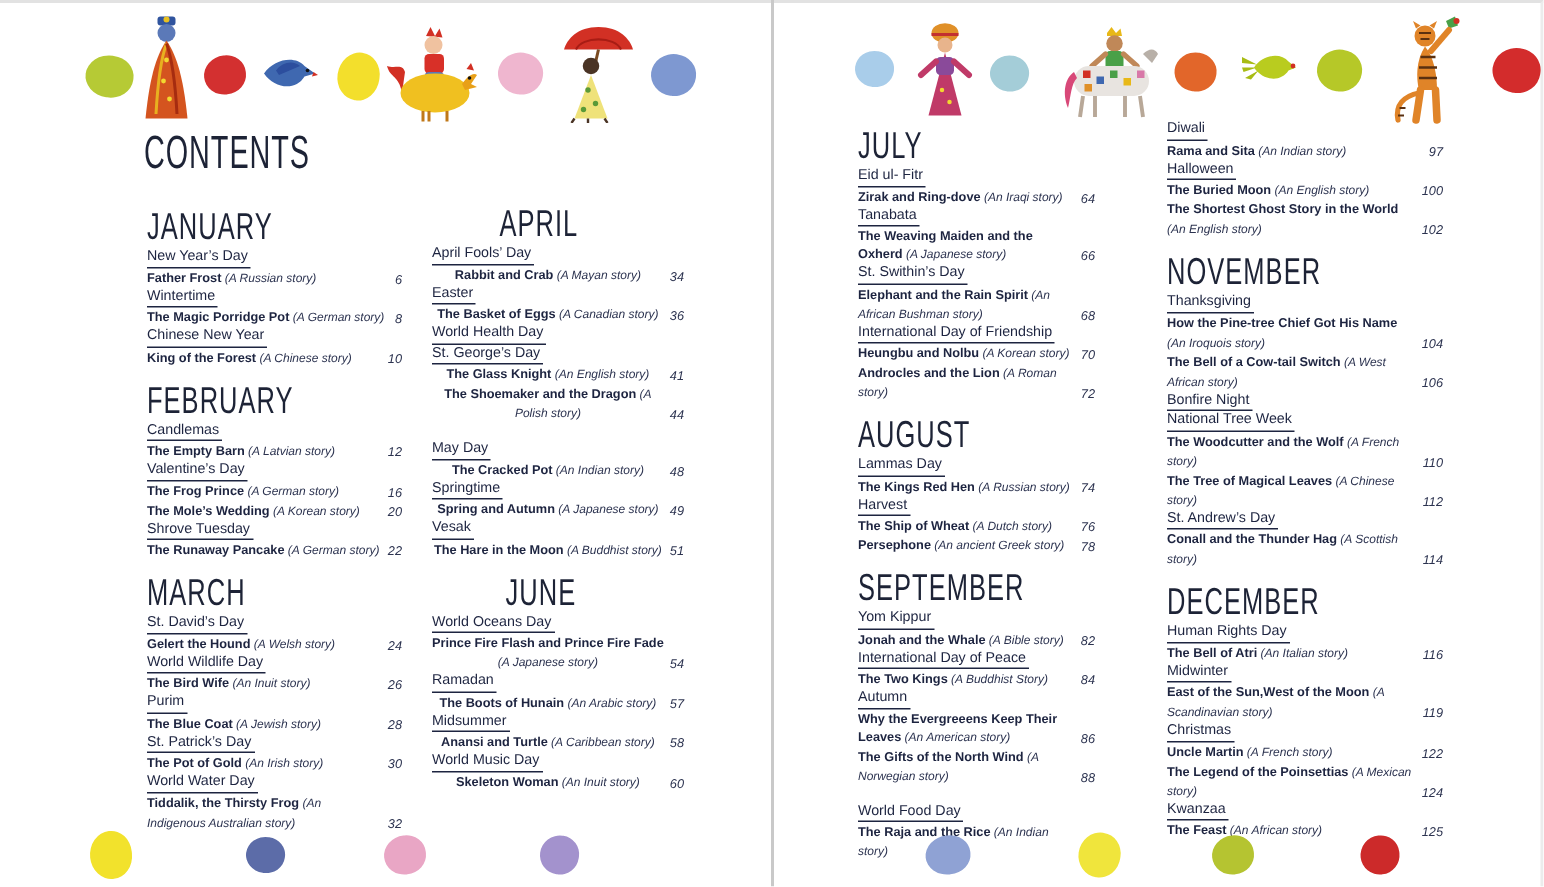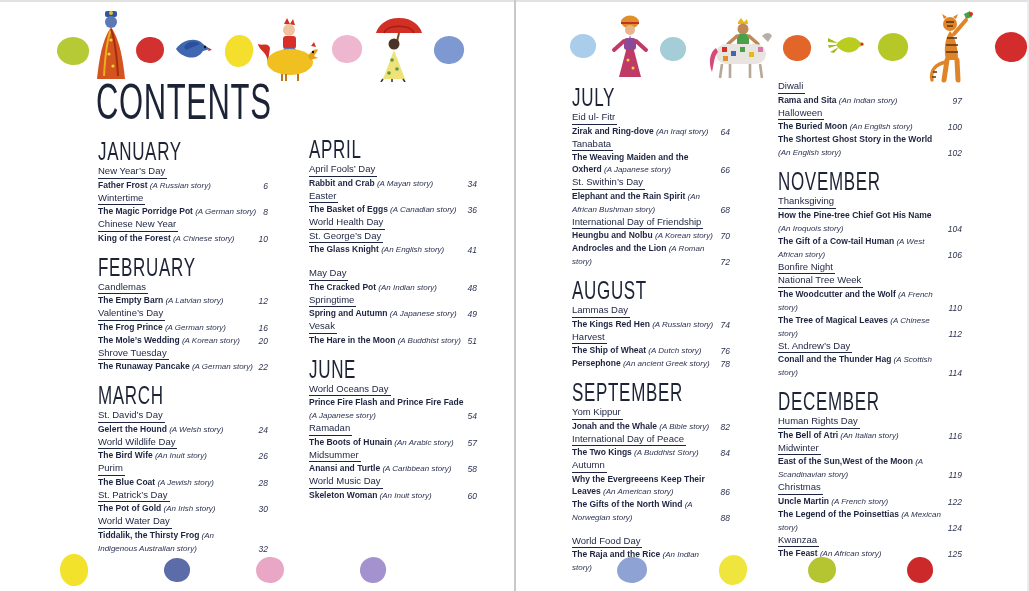--- a/index.html
+++ b/index.html
@@ -10,21 +10,21 @@
     color:#242b44;
   }
   .scan-frame{position:absolute;inset:0;border-top:2px solid #e2e2e2;border-right:2px solid #ececec;pointer-events:none;}
   .gutter{position:absolute;left:514px;top:0;width:2px;height:591px;background:#c9c9c9;}
 
   
   .condensed{
     display:inline-block;transform-origin:left bottom;transform:scaleX(0.68);
     font-weight:400;letter-spacing:1px;white-space:nowrap;color:#1d2336;
   }
-  #contents-title{position:absolute;left:96px;top:80px;font-size:50px;line-height:44px;}
+  #contents-title{position:absolute;left:96px;top:80px;font-size:31px;line-height:44px;}
   .month{font-size:25px;line-height:22px;margin:0 0 3px 0;}
 
   .toc-col{position:absolute;}
   .section{margin:0 0 11px 0;}
   .holiday-row{display:flex;justify-content:space-between;align-items:flex-end;
     font-size:9.5px;font-weight:normal;line-height:12px;color:#1d2440;}
   .holiday-label{border-bottom:1.4px solid #1d2440;padding:0 2px 0.5px 0;}
   .entry{display:flex;justify-content:space-between;align-items:flex-end;
     font-size:8.5px;line-height:12px;}
   .entry .left{flex:1 1 auto;}
@@ -215,21 +215,21 @@
         </div>
         <div class="holiday-row">
           <span class="holiday-label">World Water Day</span>
         </div>
         <div class="entry">
           <span class="left"><span class="story-title">Tiddalik, the Thirsty Frog</span><span class="story-origin"> (An Indigenous Australian story)</span></span>
           <span class="story-page">32</span>
         </div>
       </div>
     </div>
-    <div class="toc-col" style="left: 309px; top: 138px; width: 168px;">
+    <div class="toc-col" style="left: 288px; top: 138px; width: 168px; text-align: center;">
       <div class="section">
         <div class="month"><span class="condensed">APRIL</span></div>
         <div class="holiday-row">
           <span class="holiday-label">April Fools’ Day</span>
         </div>
         <div class="entry">
           <span class="left"><span class="story-title">Rabbit and Crab</span><span class="story-origin"> (A Mayan story)</span></span>
           <span class="story-page">34</span>
         </div>
         <div class="holiday-row">
@@ -242,20 +242,24 @@
         <div class="holiday-row">
           <span class="holiday-label">World Health Day</span>
         </div>
         <div class="holiday-row">
           <span class="holiday-label">St. George’s Day</span>
         </div>
         <div class="entry">
           <span class="left"><span class="story-title">The Glass Knight</span><span class="story-origin"> (An English story)</span></span>
           <span class="story-page">41</span>
         </div>
+        <div class="entry">
+          <span class="left"><span class="story-title">The Shoemaker and the Dragon</span><span class="story-origin"> (A Polish story)</span></span>
+          <span class="story-page">44</span>
+        </div>
       </div>
       <div class="section">
         <div class="holiday-row">
           <span class="holiday-label">May Day</span>
         </div>
         <div class="entry">
           <span class="left"><span class="story-title">The Cracked Pot</span><span class="story-origin"> (An Indian story)</span></span>
           <span class="story-page">48</span>
         </div>
         <div class="holiday-row">
@@ -424,21 +428,21 @@
       <div class="section">
         <div class="month"><span class="condensed">NOVEMBER</span></div>
         <div class="holiday-row">
           <span class="holiday-label">Thanksgiving</span>
         </div>
         <div class="entry">
           <span class="left"><span class="story-title">How the Pine-tree Chief Got His Name</span><span class="story-origin"> (An Iroquois story)</span></span>
           <span class="story-page">104</span>
         </div>
         <div class="entry">
-          <span class="left"><span class="story-title">The Gift of a Cow-tail Human</span><span class="story-origin"> (A West African story)</span></span>
+          <span class="left"><span class="story-title">The Bell of a Cow-tail Switch</span><span class="story-origin"> (A West African story)</span></span>
           <span class="story-page">106</span>
         </div>
         <div class="holiday-row">
           <span class="holiday-label">Bonfire Night</span>
         </div>
         <div class="holiday-row">
           <span class="holiday-label">National Tree Week</span>
         </div>
         <div class="entry">
           <span class="left"><span class="story-title">The Woodcutter and the Wolf</span><span class="story-origin"> (A French story)</span></span>

